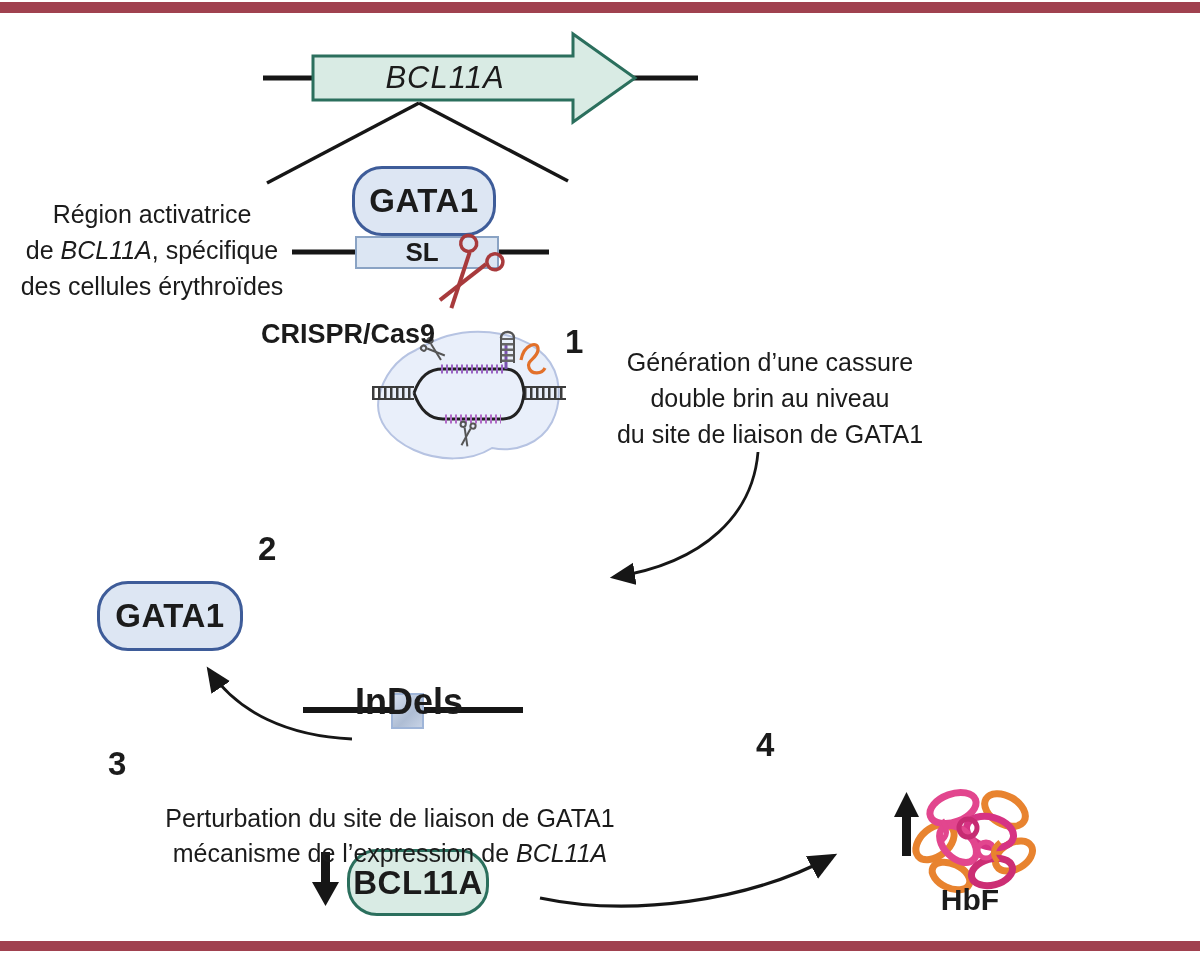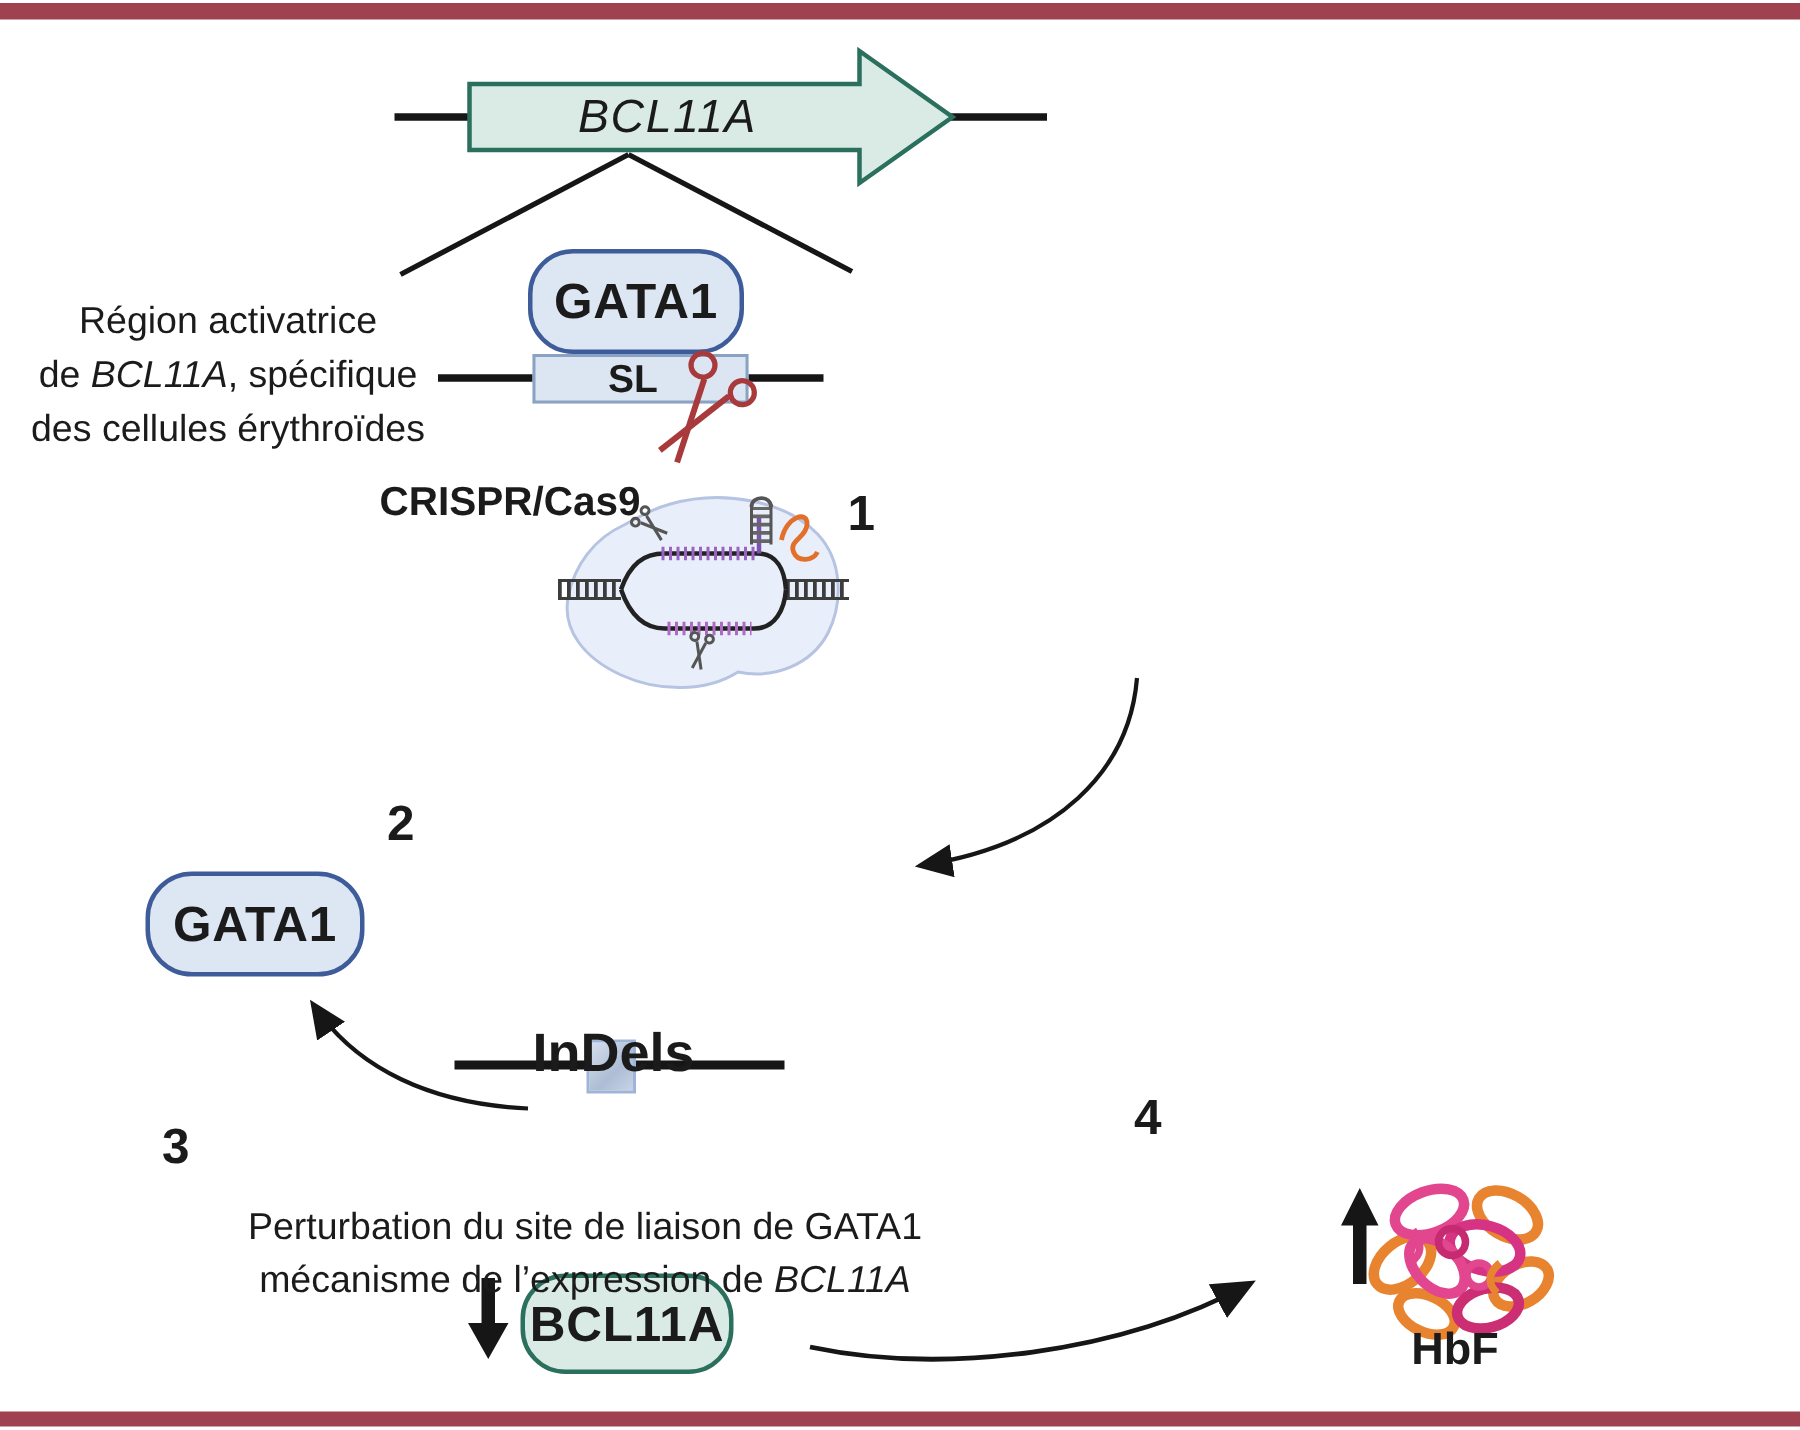--- a/index.html
+++ b/index.html
@@ -142,27 +142,32 @@
   <div id="indel-box"></div>
 
   <div id="gene-label">BCL11A</div>
 
   <div class="txt center" style="left:2px;top:196px;width:300px;">
     <span>Région activatrice</span><br>
     <span>de </span><span class="ital">BCL11A</span><span>, spécifique</span><br>
     <span>des cellules érythroïdes</span>
   </div>
 
-  <div class="txt bold" style="left:253px;top:316px;width:190px;font-size:27px;">CRISPR/Cas9</div>
+  <div class="txt bold" style="left:253px;top:316px;width:190px;font-size:27px;text-align:center;">CRISPR/Cas9</div>
 
   <div class="stepnum" style="left:565px;top:323px;">1</div>
   <div class="stepnum" style="left:258px;top:530px;">2</div>
   <div class="stepnum" style="left:108px;top:745px;">3</div>
   <div class="stepnum" style="left:756px;top:726px;">4</div>
 
+  <div class="txt center" style="left:575px;top:344px;width:390px;">
+    <span>Génération d’une cassure</span><br>
+    <span>double brin au niveau</span><br>
+    <span>du site de liaison de GATA1</span>
+  </div>
 
 
   <div class="txt center bold" style="left:339px;top:684px;width:140px;font-size:36px;">InDels</div>
 
   <div class="txt center" style="left:110px;top:761px;width:560px;line-height:35px;margin-top:40px;">
     <span>Perturbation du site de liaison de GATA1</span><br>
     <span>mécanisme de l’expression de </span><span class="ital">BCL11A</span>
   </div>
 
 

